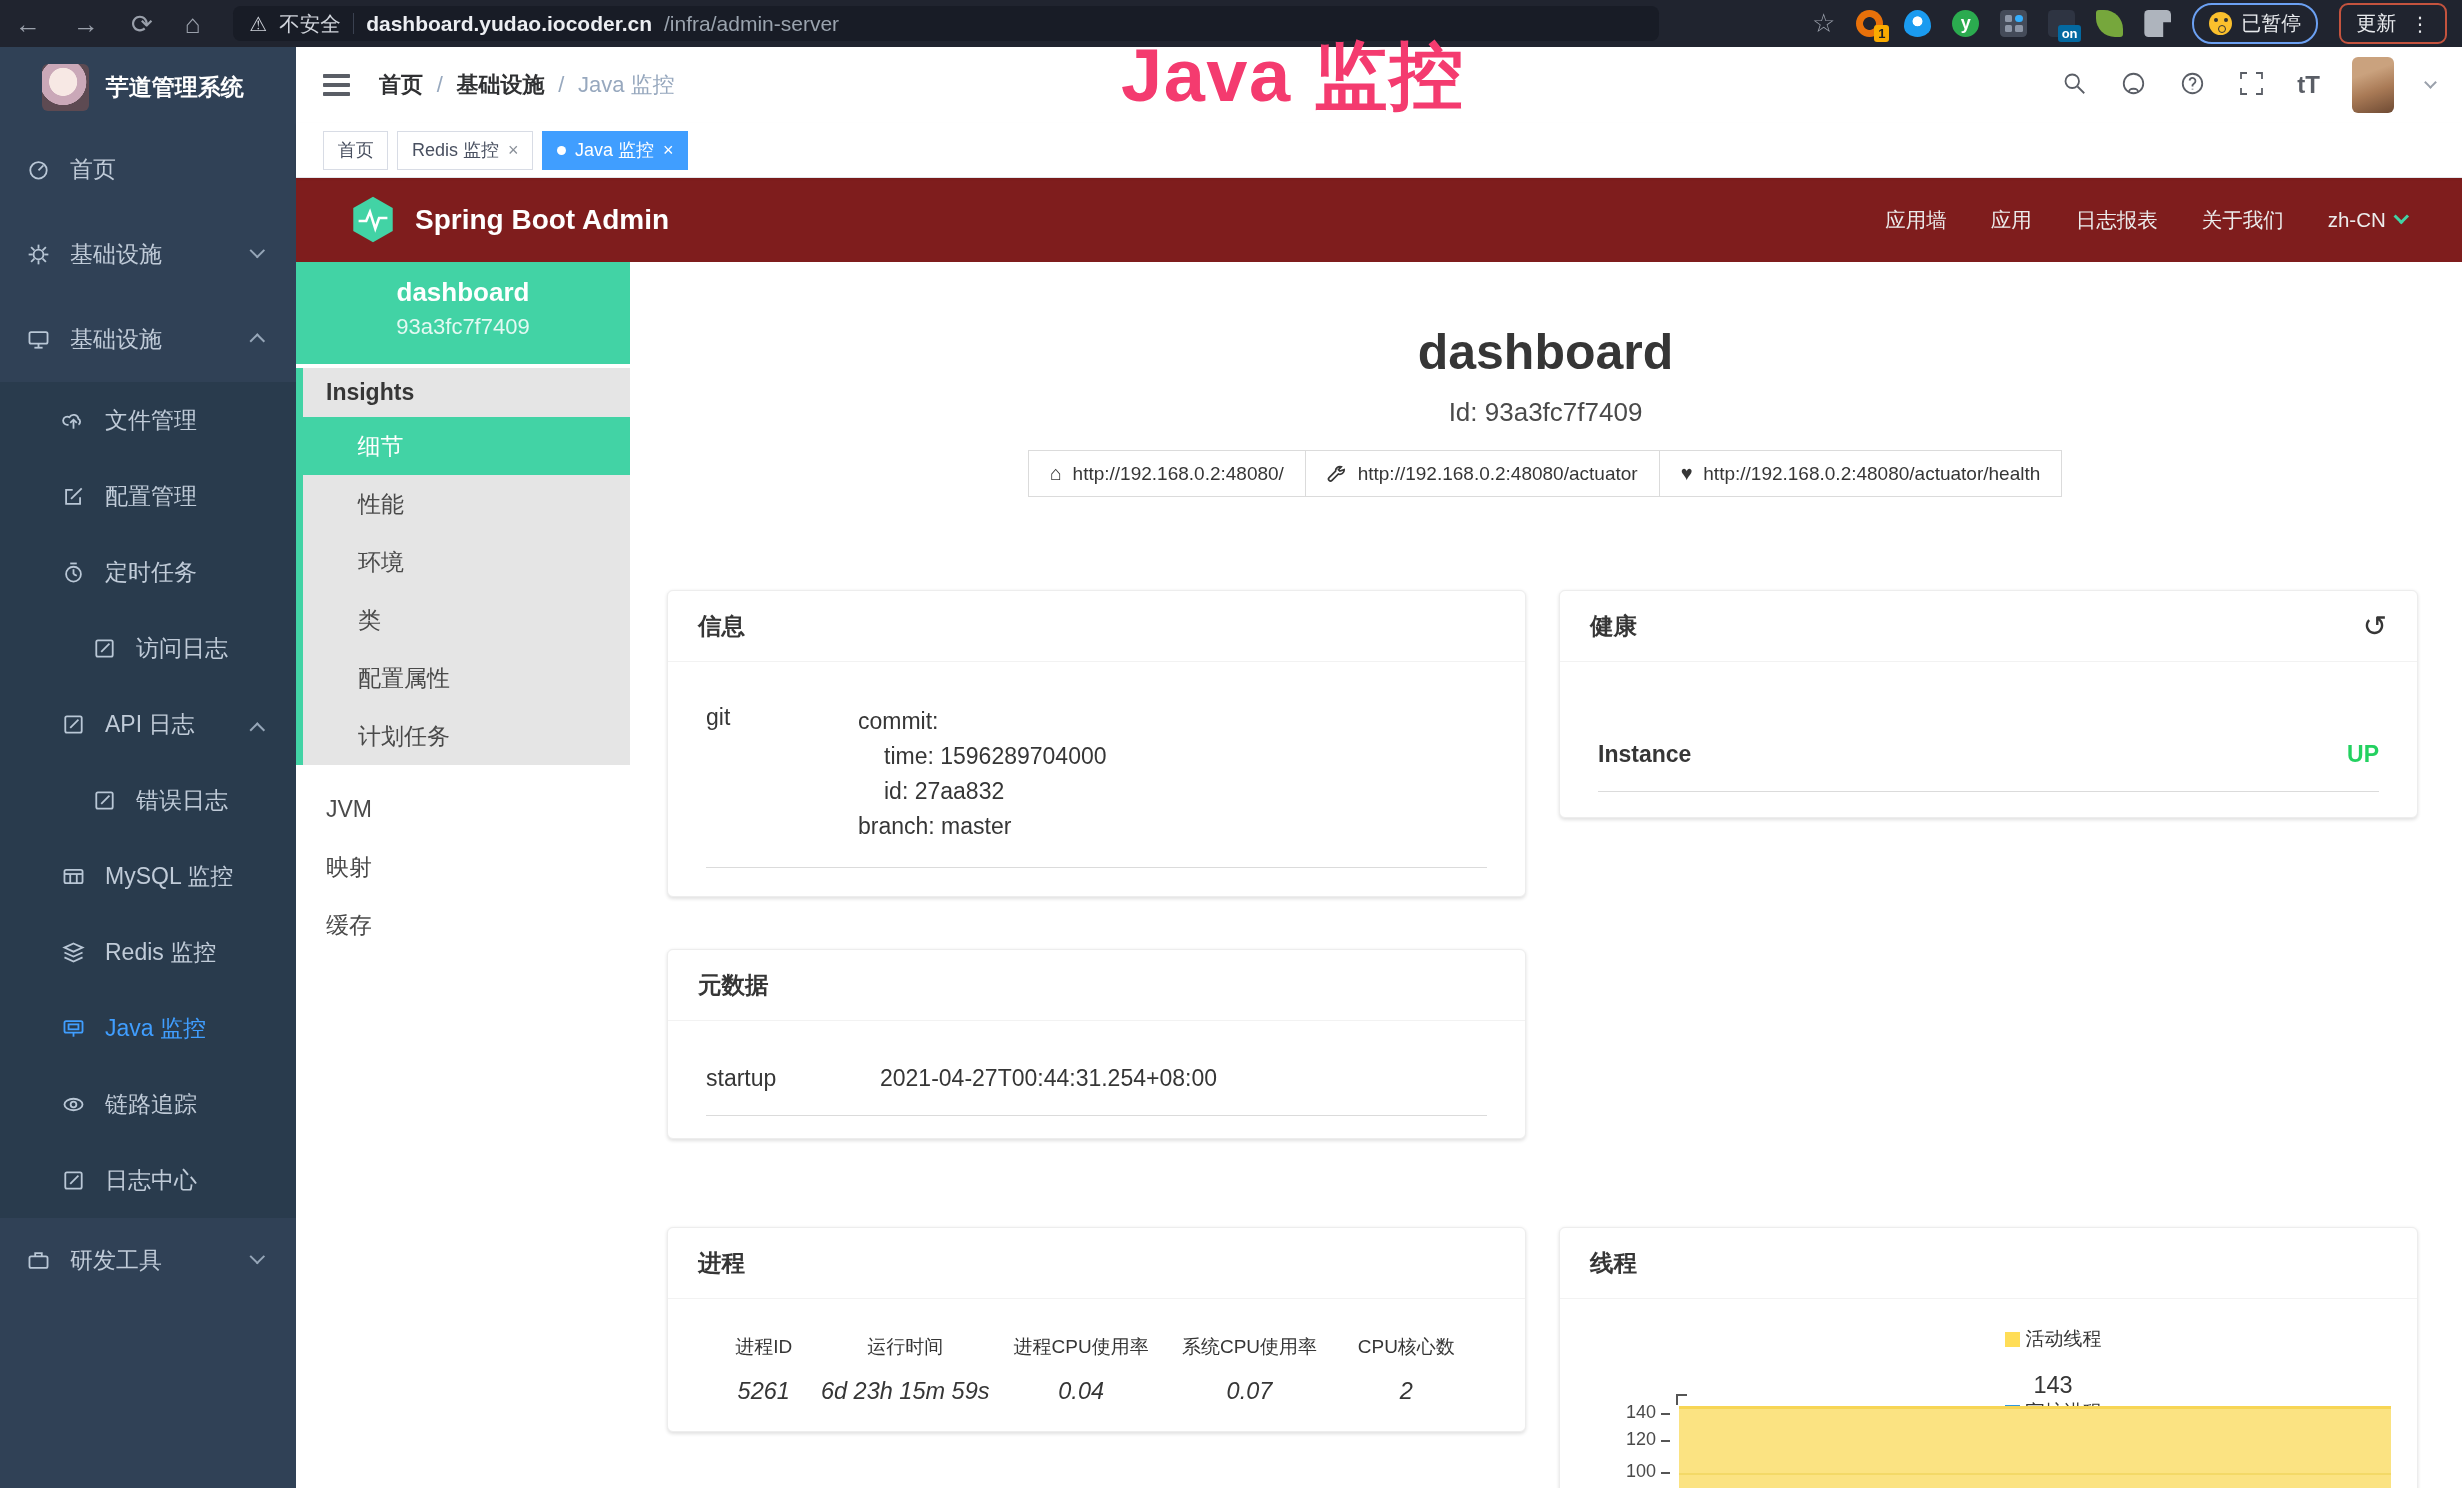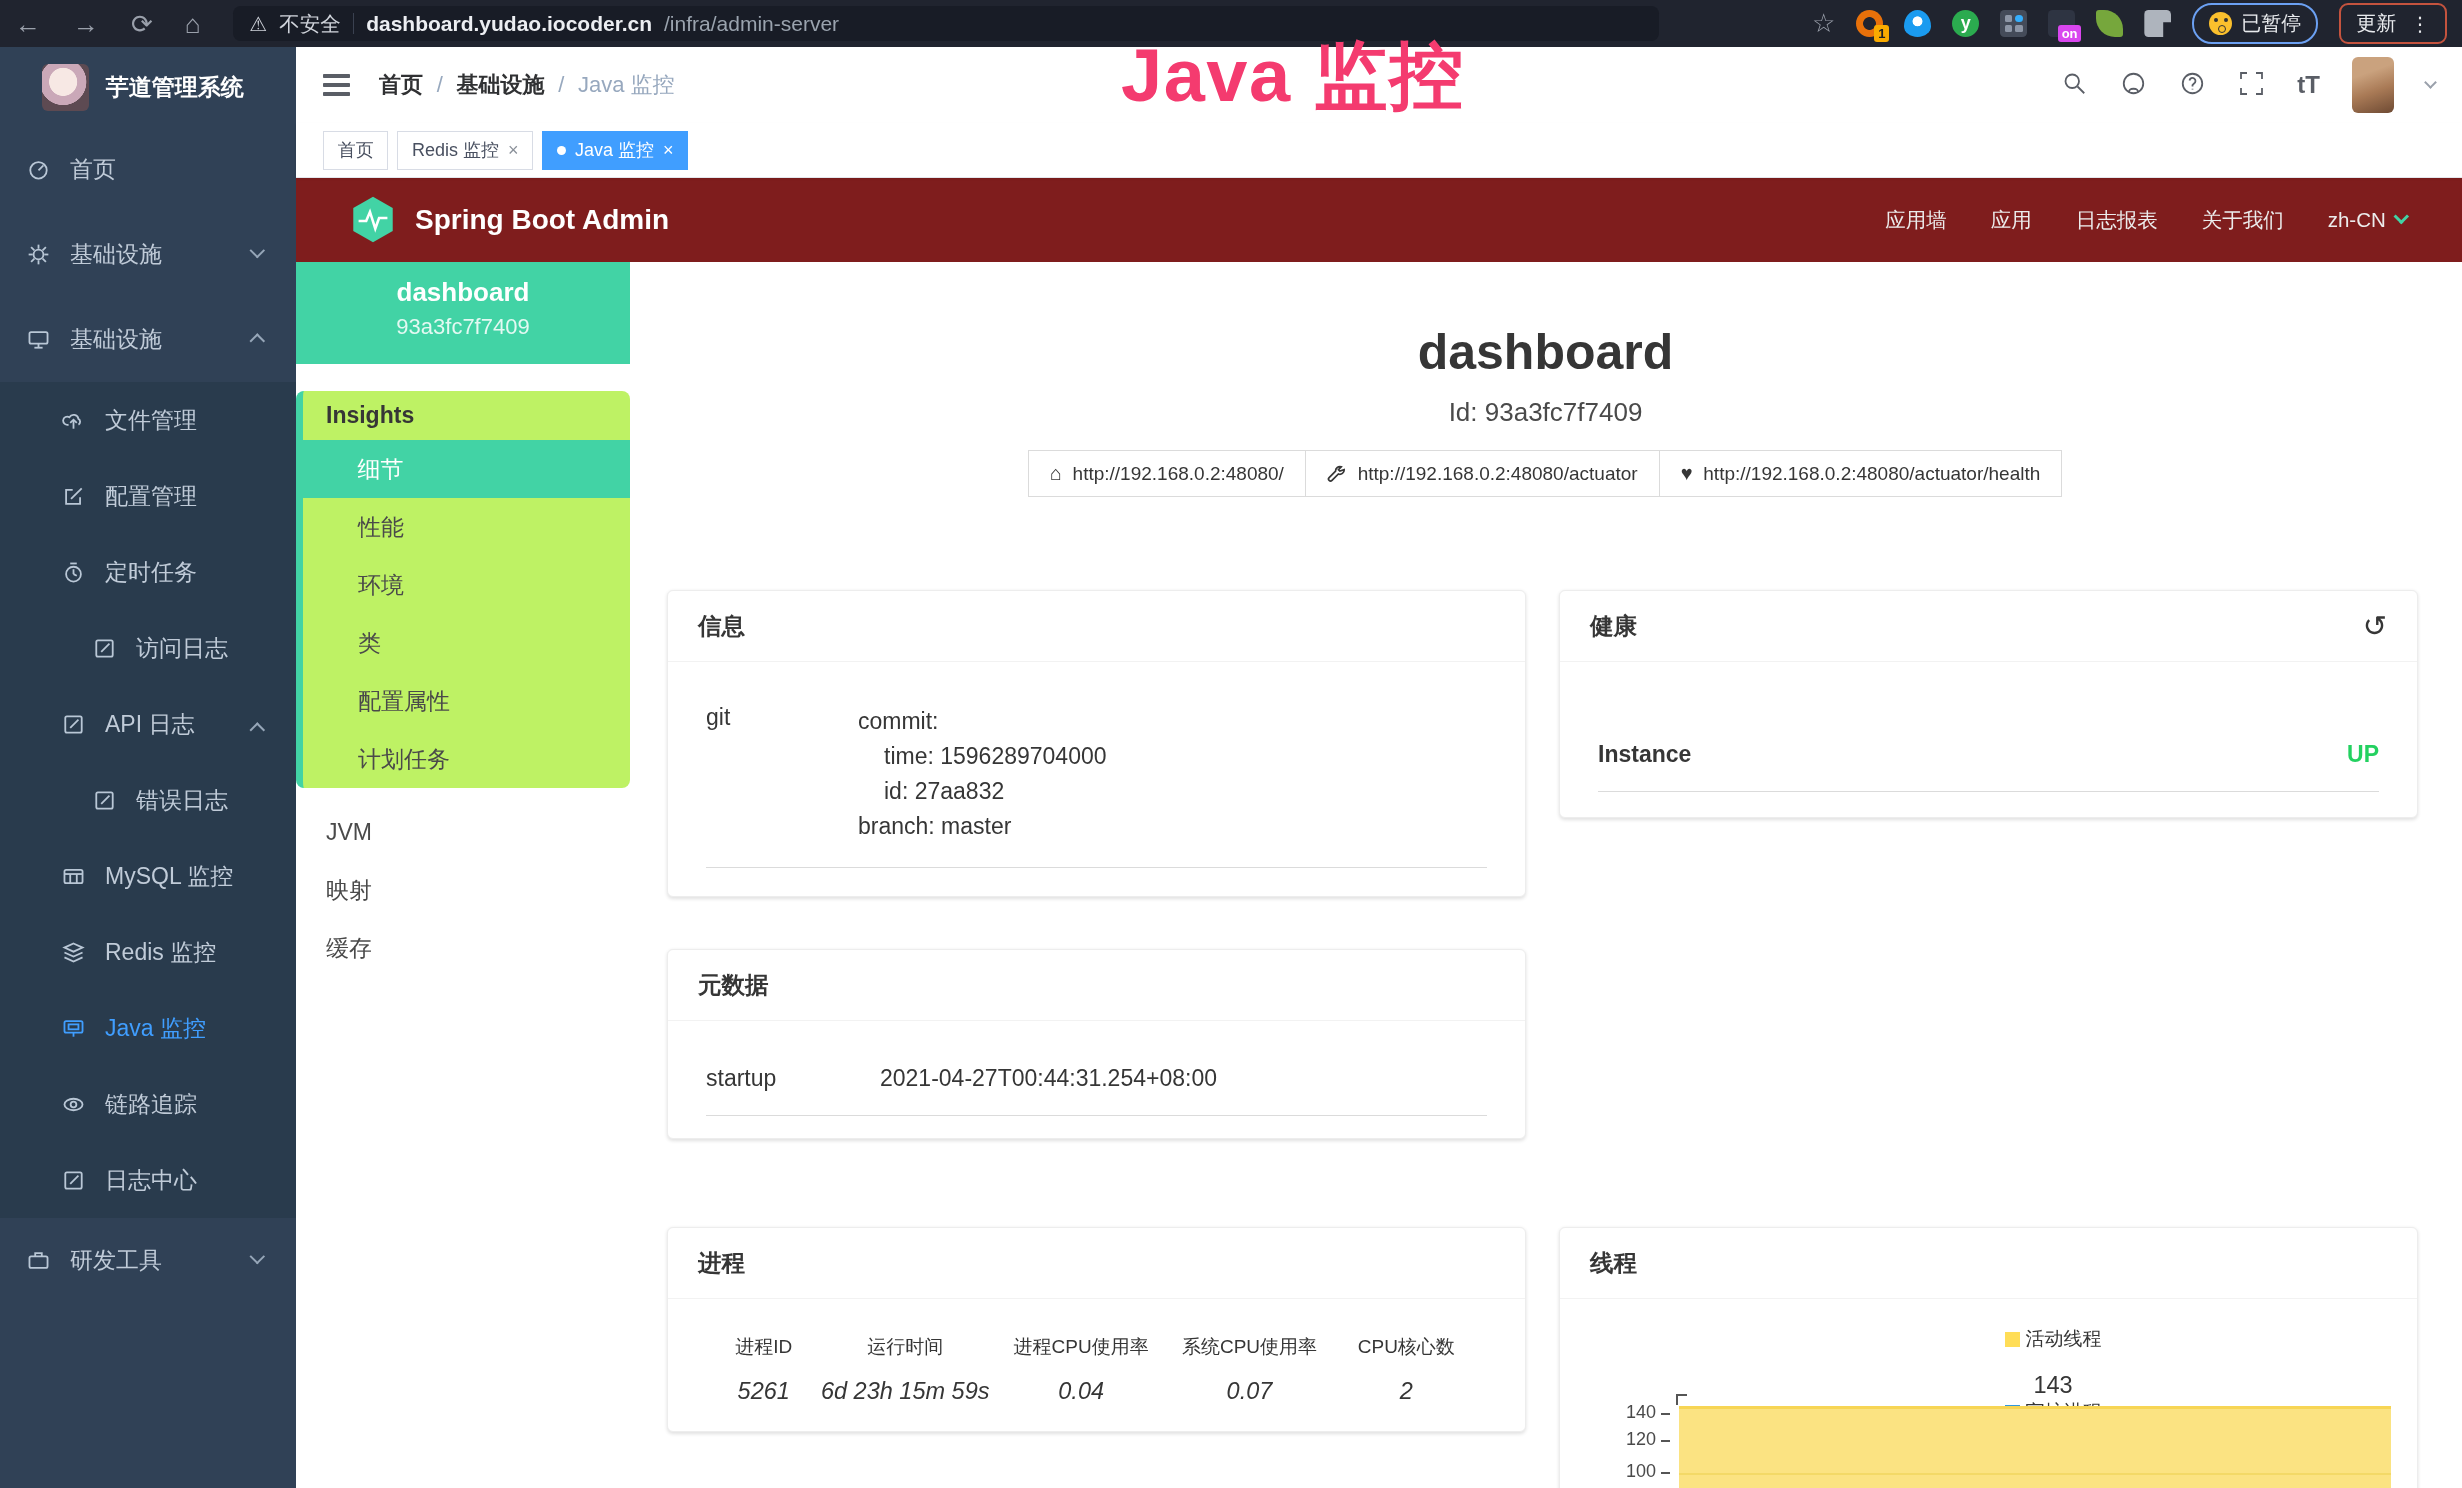--- a/index.html
+++ b/index.html
@@ -16,21 +16,21 @@
   .omni-warn { color:#cfd3da; font-size:20px; }
   .omni-sec { color:#cfd3da; font-size:20.5px; }
   .omni-div { width:1.5px; height:21px; background:#3a4150; }
   .omni-host { color:#eceef2; font-size:21px; font-weight:bold; }
   .omni-path { color:#9aa3ae; font-size:21px; }
   .bext { display:flex; align-items:center; margin-left:auto; gap:21px; }
   .ext-star { color:#9aa0ab; font-size:26px; }
   .ext { width:27px; height:27px; border-radius:6px; position:relative; }
   .ext-badge { position:absolute; right:-6px; bottom:-4.6px; background:#f9ab00; color:#202124;
                font-size:13px; padding:0.8px 3.8px; border-radius:3px; font-weight:bold; }
-  .ext-badge.green { background:#d946ef; color:#fff; }
+  .ext-badge.green { background:#0369a1; color:#fff; }
   .e-orange { background:radial-gradient(circle at 50% 50%, #20242f 0 6px, #e8710a 6.8px); border-radius:50%; }
   .e-pin    { background:radial-gradient(circle at 50% 42%, #fff 0 4.6px, #1a9bf0 5.3px); border-radius:50% 50% 50% 50%/60% 60% 40% 40%; }
   .e-green  { background:#2bab4f; border-radius:50%; color:#fff; font-size:18px; font-weight:bold;
               display:flex; align-items:center; justify-content:center; }
   .e-grid   { background:linear-gradient(#444b59,#444b59); border-radius:4.6px; display:grid;
               grid-template-columns:1fr 1fr; gap:3px; padding:4.6px; }
   .e-grid i { background:#8d96a6; border-radius:1.5px; } .e-grid i.b { background:#35aefc; border-radius:50%; }
   .e-dark   { background:#2e3442; border-radius:4.6px; }
   .e-leaf   { background:#76a73c; border-radius:3px 70% 3px 70%; }
   .e-puzzle { background:#aeb4bd; border-radius:4.6px; clip-path:polygon(0 0,100% 0,100% 45%,70% 45%,70% 100%,0 100%); }
@@ -106,21 +106,21 @@
   .sba-nav a { color:#ececec; font-size:20.5px; text-decoration:none; cursor:pointer; }
   .sba-lang { display:flex; align-items:center; gap:10.6px; color:#ececec; font-size:20.5px; cursor:pointer; }
   .chev-green { width:10.6px; height:10.6px; border-right:3px solid #42d3a5; border-bottom:3px solid #42d3a5;
                 transform:rotate(45deg); margin-top:-6px; }
 
   
   .inst { position:absolute; left:296px; top:262px; width:334px; bottom:0; background:#fff; z-index:1; }
   .inst-head { height:102px; background:#42d3a5; color:#fff; text-align:center; padding-top:15px; cursor:pointer; }
   .inst-name { font-size:26px; font-weight:bold; }
   .inst-id { font-size:22px; color:rgba(255,255,255,.85); margin-top:6px; }
-  .inst-insights { margin-top:27px; background:#bef264; border-left:7.6px solid #42d3a5;border-radius:8px; }
+  .inst-insights { margin-top:4px; background:#e5e5e5; border-left:7.6px solid #42d3a5; }
   .inst-sec { height:49px; display:flex; align-items:center; padding-left:23px;
               font-size:23px; font-weight:bold; color:#363636; }
   .inst-item { height:58px; display:flex; align-items:center; padding-left:55px; font-size:23px;
                color:#4a4a4a; cursor:pointer; }
   .inst-item.active { background:#42d3a5; color:#fff; margin-left:-7.6px; padding-left:62px; }
   .inst-views { margin-top:15px; }
   .inst-view { height:58px; display:flex; align-items:center; padding-left:30px; font-size:23px;
                color:#4a4a4a; cursor:pointer; }
 
   

